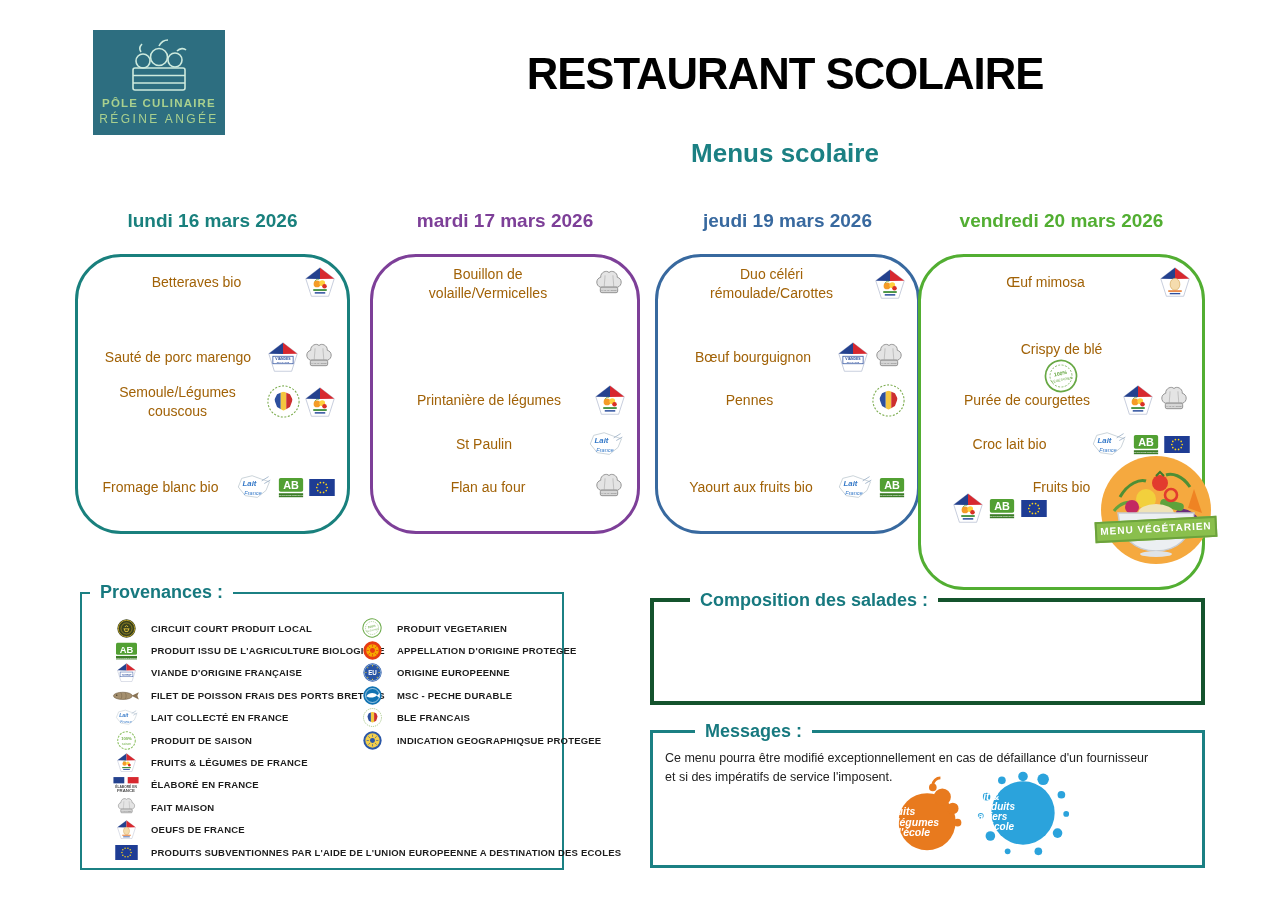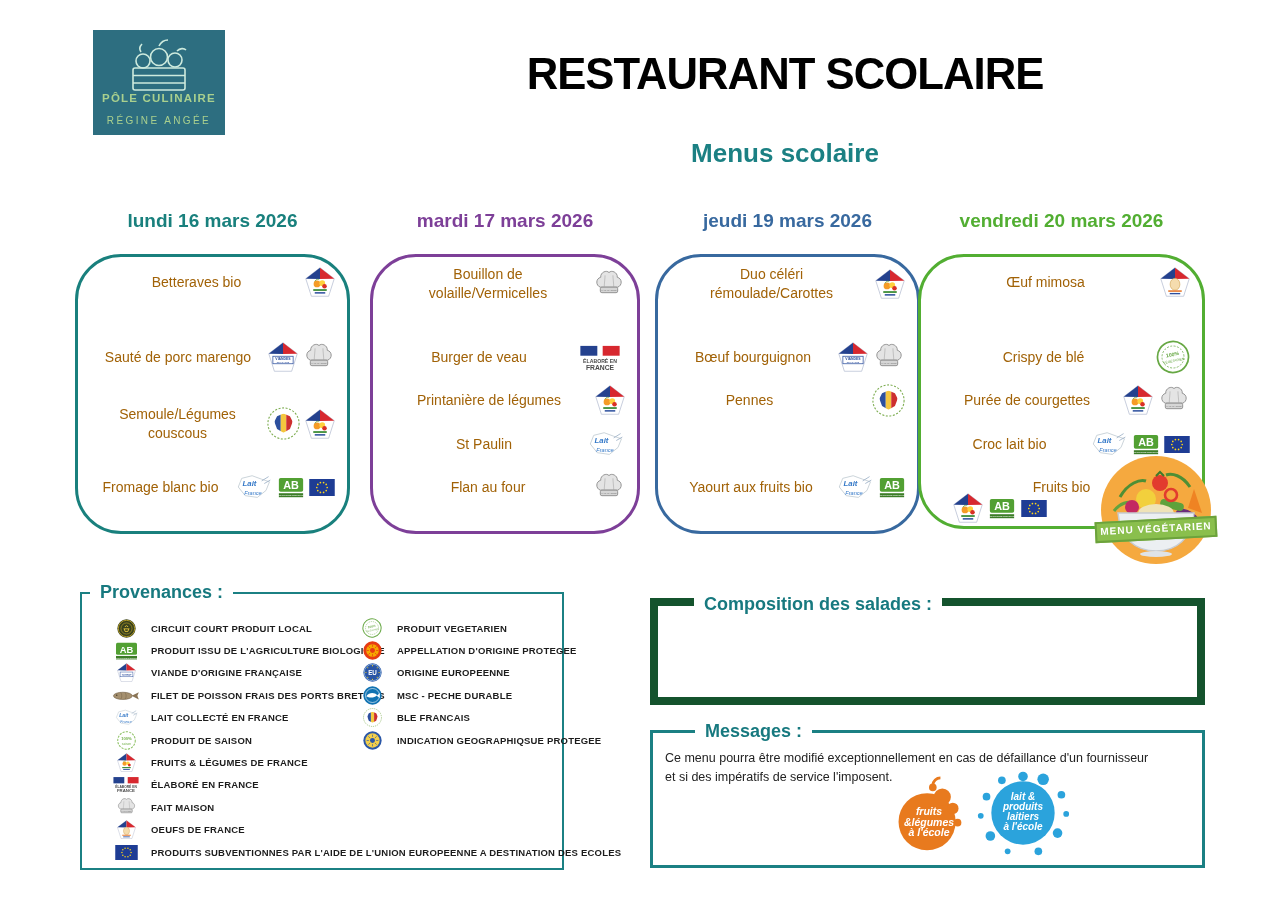--- a/index.html
+++ b/index.html
@@ -5,21 +5,21 @@
   html,body{margin:0;padding:0;background:#fff;}
   .page{position:relative;width:1280px;height:905px;background:#ffffff;
         font-family:"Liberation Sans",sans-serif;overflow:hidden;}
 
   
   .logo{position:absolute;left:93px;top:30px;width:132px;height:105px;background:#2d6e80;
         display:flex;flex-direction:column;align-items:center;justify-content:flex-end;
         padding-bottom:9px;box-sizing:border-box;}
   .logo svg{position:absolute;top:8px;left:50%;transform:translateX(-50%);}
   .logo-title{color:#a9d08e;font-size:11.5px;font-weight:bold;letter-spacing:1.2px;white-space:nowrap;}
-  .logo-sub{color:#a9d08e;font-size:10px;letter-spacing:2.4px;margin-top:11px;white-space:nowrap;text-align:right;}
+  .logo-sub{color:#a9d08e;font-size:12px;letter-spacing:2.4px;margin-top:3px;white-space:nowrap;text-align:right;}
 
   
   .main-title{position:absolute;left:400px;top:48px;width:770px;margin:0;text-align:center;
               font-size:45px;font-weight:bold;color:#000;letter-spacing:-1px;transform:scaleX(.97);}
   .subtitle{position:absolute;left:400px;top:138px;width:770px;margin:0;text-align:center;
             font-size:26px;font-weight:bold;color:#1b8083;}
 
   
   .day-header{position:absolute;top:210px;text-align:center;font-size:19px;font-weight:bold;}
   .day-box{position:absolute;top:254px;border:3.5px solid;border-radius:46px;background:#fff;box-sizing:border-box;}
@@ -30,35 +30,35 @@
 
   
   .veg-badge{position:absolute;left:1100px;top:455px;width:112px;height:110px;}
   .veg-banner{position:absolute;left:-5px;top:64px;width:122px;height:21px;background:#8abf4d;
               border:2px solid #6ca23c;box-sizing:border-box;transform:rotate(-3deg);
               color:#fff;font-size:10px;font-weight:bold;text-align:center;line-height:16px;letter-spacing:1px;}
 
   
   .frame{position:absolute;background:#fff;box-sizing:border-box;}
   .prov-box{left:80px;top:592px;width:484px;height:278px;border:2.5px solid #1b8083;}
-  .sal-box{left:650px;top:598px;width:555px;height:107px;border:8px solid #14532d;}
+  .sal-box{left:650px;top:598px;width:555px;height:107px;border:4px solid #14532d;}
   .msg-box{left:650px;top:730px;width:555px;height:138px;border:3px solid #1b8083;}
   .box-title{position:absolute;top:0;transform:translateY(-58%);background:#fff;padding:0 10px;
              font-size:18px;font-weight:bold;color:#17797f;white-space:nowrap;}
 
   
   .legend-col{position:absolute;display:flex;flex-direction:column;}
   .legend-row{display:flex;align-items:center;height:22.4px;gap:9px;}
   .legend-icon{width:32px;flex:none;display:flex;justify-content:center;align-items:center;}
   .legend-label{font-size:9.5px;font-weight:bold;color:#1c1c1c;letter-spacing:.2px;white-space:nowrap;}
 
   
   .msg-text{position:absolute;left:12px;top:16px;width:492px;font-size:12.5px;color:#222;line-height:1.5;margin:0;}
   .splat{position:absolute;}
-  .splat-text{position:absolute;inset:0;display:flex;flex-direction:column;align-items:center;
+  .splat-text{position:absolute;inset:0;display:flex;flex-direction:column;align-items:flex-start;
               justify-content:center;color:#fff;font-weight:bold;font-style:italic;text-align:center;line-height:1.02;}
 </style>
 </head>
 <body>
 
 <div class="page">
 
   <div class="logo">
     <svg width="84" height="58" viewBox="0 0 84 58">
       <g fill="none" stroke="#cdeadd" stroke-width="1.6">
@@ -111,21 +111,21 @@
               <text x="20" y="28.2" font-size="2.9" text-anchor="middle" fill="#2c4f9e" font-family="Liberation Sans,sans-serif">DE FRANCE</text>
             </svg>
             <svg viewBox="0 0 40 38" width="32" height="30" xmlns="http://www.w3.org/2000/svg">
               <path d="M9 23C3 21 3 12 9.5 10.5 9 4 17 1 20 4.5 23 1 31 4 30.5 10.5 37 12 37 21 31 23Z" fill="#e4e4e4" stroke="#8f8f8f" stroke-width="1.2"></path>
               <path d="M15 8c0 4-1 10-1 15M25 8c0 4 1 10 1 15" stroke="#b5b5b5" stroke-width="1" fill="none"></path>
               <rect x="9" y="23" width="22" height="7" rx="2" fill="#d6d6d6" stroke="#8f8f8f" stroke-width="1.2"></rect>
               <text x="20" y="28.2" font-size="3" text-anchor="middle" fill="#777" font-family="Liberation Sans,sans-serif">FAIT MAISON</text>
             </svg>
           </div>
         </div>
-        <div class="menu-row" style="top: 126px; margin-top: 22px;">
+        <div class="menu-row" style="top: 126px;">
           <div class="menu-label">Semoule/Légumes couscous</div>
           <div class="badges">
             <svg viewBox="0 0 36 36" width="33" height="33" xmlns="http://www.w3.org/2000/svg">
               <circle cx="18" cy="18" r="17" fill="#fff" stroke="#7fae53" stroke-width="1.2" stroke-dasharray="2.2 1.7"></circle>
               <clipPath id="frclip">
                 <path d="M18 7 25 10 28 16 25 24 18 28 11 24 8 16 11 10Z"></path>
               </clipPath>
               <g clip-path="url(#frclip)">
                 <rect x="8" y="7" width="7" height="22" fill="#2c4f9e"></rect>
                 <rect x="15" y="7" width="6" height="22" fill="#f4c63f"></rect>
@@ -185,31 +185,20 @@
 volaille/Vermicelles</div>
           <div class="badges">
             <svg viewBox="0 0 40 38" width="32" height="30" xmlns="http://www.w3.org/2000/svg">
               <path d="M9 23C3 21 3 12 9.5 10.5 9 4 17 1 20 4.5 23 1 31 4 30.5 10.5 37 12 37 21 31 23Z" fill="#e4e4e4" stroke="#8f8f8f" stroke-width="1.2"></path>
               <path d="M15 8c0 4-1 10-1 15M25 8c0 4 1 10 1 15" stroke="#b5b5b5" stroke-width="1" fill="none"></path>
               <rect x="9" y="23" width="22" height="7" rx="2" fill="#d6d6d6" stroke="#8f8f8f" stroke-width="1.2"></rect>
               <text x="20" y="28.2" font-size="3" text-anchor="middle" fill="#777" font-family="Liberation Sans,sans-serif">FAIT MAISON</text>
             </svg>
           </div>
         </div>
-        <div class="menu-row" style="top: 83px;">
-          <div class="menu-label">Burger de veau</div>
-          <div class="badges">
-            <svg viewBox="0 0 56 30" width="50" height="27" xmlns="http://www.w3.org/2000/svg">
-              <rect x="6" y="2" width="19" height="11" fill="#24418e"></rect>
-              <rect x="31" y="2" width="19" height="11" fill="#d7282f"></rect>
-              <text x="28" y="21" font-size="5.8" text-anchor="middle" fill="#4a4a4a" font-weight="bold" font-family="Liberation Sans,sans-serif">ÉLABORÉ EN</text>
-              <text x="28" y="28.5" font-size="7.6" text-anchor="middle" fill="#4a4a4a" font-weight="bold" font-family="Liberation Sans,sans-serif">FRANCE</text>
-            </svg>
-          </div>
-        </div>
         <div class="menu-row" style="top: 126px;">
           <div class="menu-label">Printanière de légumes</div>
           <div class="badges">
             <svg viewBox="0 0 40 40" width="30" height="30" xmlns="http://www.w3.org/2000/svg">
               <path d="M20 1 39 15.5 31.5 39 8.5 39 1 15.5Z" fill="#fff" stroke="#b6bdd1" stroke-width="1"></path>
               <path d="M20 1 1 15.5 20 16Z" fill="#24418e"></path>
               <path d="M20 1 39 15.5 20 16Z" fill="#d7282f"></path>
               <circle cx="16" cy="22.5" r="4.5" fill="#f59b27"></circle>
               <circle cx="23" cy="21.5" r="3.8" fill="#ffd23f"></circle>
               <circle cx="26" cy="25.5" r="3" fill="#d93025"></circle>
@@ -308,35 +297,35 @@
             <svg viewBox="0 0 30 24" width="26" height="21" xmlns="http://www.w3.org/2000/svg">
               <rect x="1" y="1" width="28" height="16" rx="2" fill="#52a033"></rect>
               <text x="15" y="14" font-size="12.5" text-anchor="middle" fill="#fff" font-weight="bold" font-family="Liberation Sans,sans-serif">AB</text>
               <rect x="1" y="18.6" width="28" height="4.6" fill="#3c7d27"></rect>
               <text x="15" y="22.2" font-size="2.6" text-anchor="middle" fill="#fff" font-family="Liberation Sans,sans-serif">AGRICULTURE BIOLOGIQUE</text>
             </svg>
           </div>
         </div>
       </div>
       <div class="day-header" style="left: 918px; width: 287px; color: rgb(82, 174, 50);">vendredi 20 mars 2026</div>
-      <div class="day-box" style="left: 918px; width: 287px; height: 275px; border-color: rgb(82, 174, 50);">
+      <div class="day-box" style="left: 918px; width: 287px; height: 336px; border-color: rgb(82, 174, 50);">
         <div class="menu-row" style="top: 8px;">
           <div class="menu-label">Œuf mimosa</div>
           <div class="badges">
             <svg viewBox="0 0 40 40" width="30" height="30" xmlns="http://www.w3.org/2000/svg">
               <path d="M20 1 39 15.5 31.5 39 8.5 39 1 15.5Z" fill="#fff" stroke="#b6bdd1" stroke-width="1"></path>
               <path d="M20 1 1 15.5 20 16Z" fill="#24418e"></path>
               <path d="M20 1 39 15.5 20 16Z" fill="#d7282f"></path>
               <ellipse cx="20" cy="23" rx="6.5" ry="8" fill="#f5dcae" stroke="#cf9f4e" stroke-width="0.8"></ellipse>
               <rect x="11" y="31" width="18" height="2.2" fill="#e8803a"></rect>
               <rect x="13" y="34.6" width="14" height="1.8" fill="#2c4f9e"></rect>
             </svg>
           </div>
         </div>
-        <div class="menu-row" style="top: 83px;">
+        <div class="menu-row" style="top: 83px; flex-direction: column;">
           <div class="menu-label">Crispy de blé</div>
           <div class="badges">
             <svg viewBox="0 0 34 34" width="34" height="34" xmlns="http://www.w3.org/2000/svg">
               <g transform="rotate(-12 17 17)">
                 <circle cx="17" cy="17" r="15.5" fill="#fff" stroke="#67a844" stroke-width="1.7"></circle>
                 <circle cx="17" cy="17" r="11" fill="none" stroke="#67a844" stroke-width="0.7" stroke-dasharray="2 1.4"></circle>
                 <text x="17" y="16.2" font-size="5.2" text-anchor="middle" fill="#67a844" font-weight="bold" font-family="Liberation Sans,sans-serif">100%</text>
                 <text x="17" y="22" font-size="3.4" text-anchor="middle" fill="#67a844" font-family="Liberation Sans,sans-serif">VÉGÉTARIEN</text>
               </g>
             </svg>

